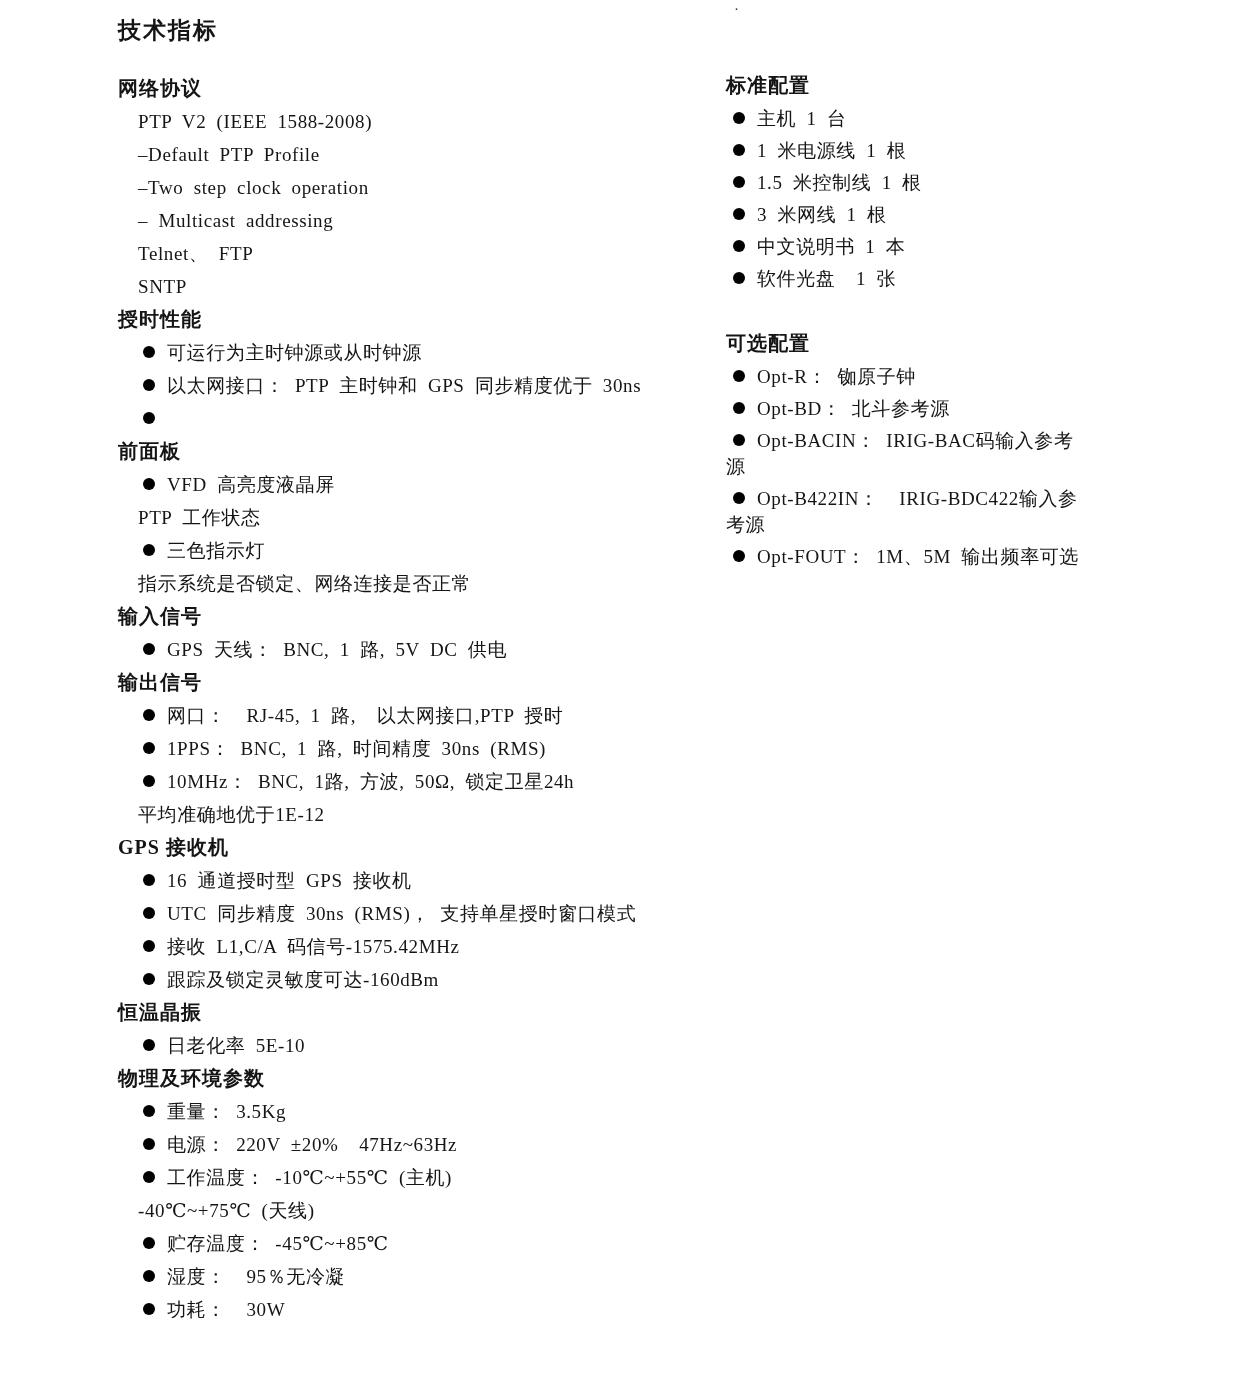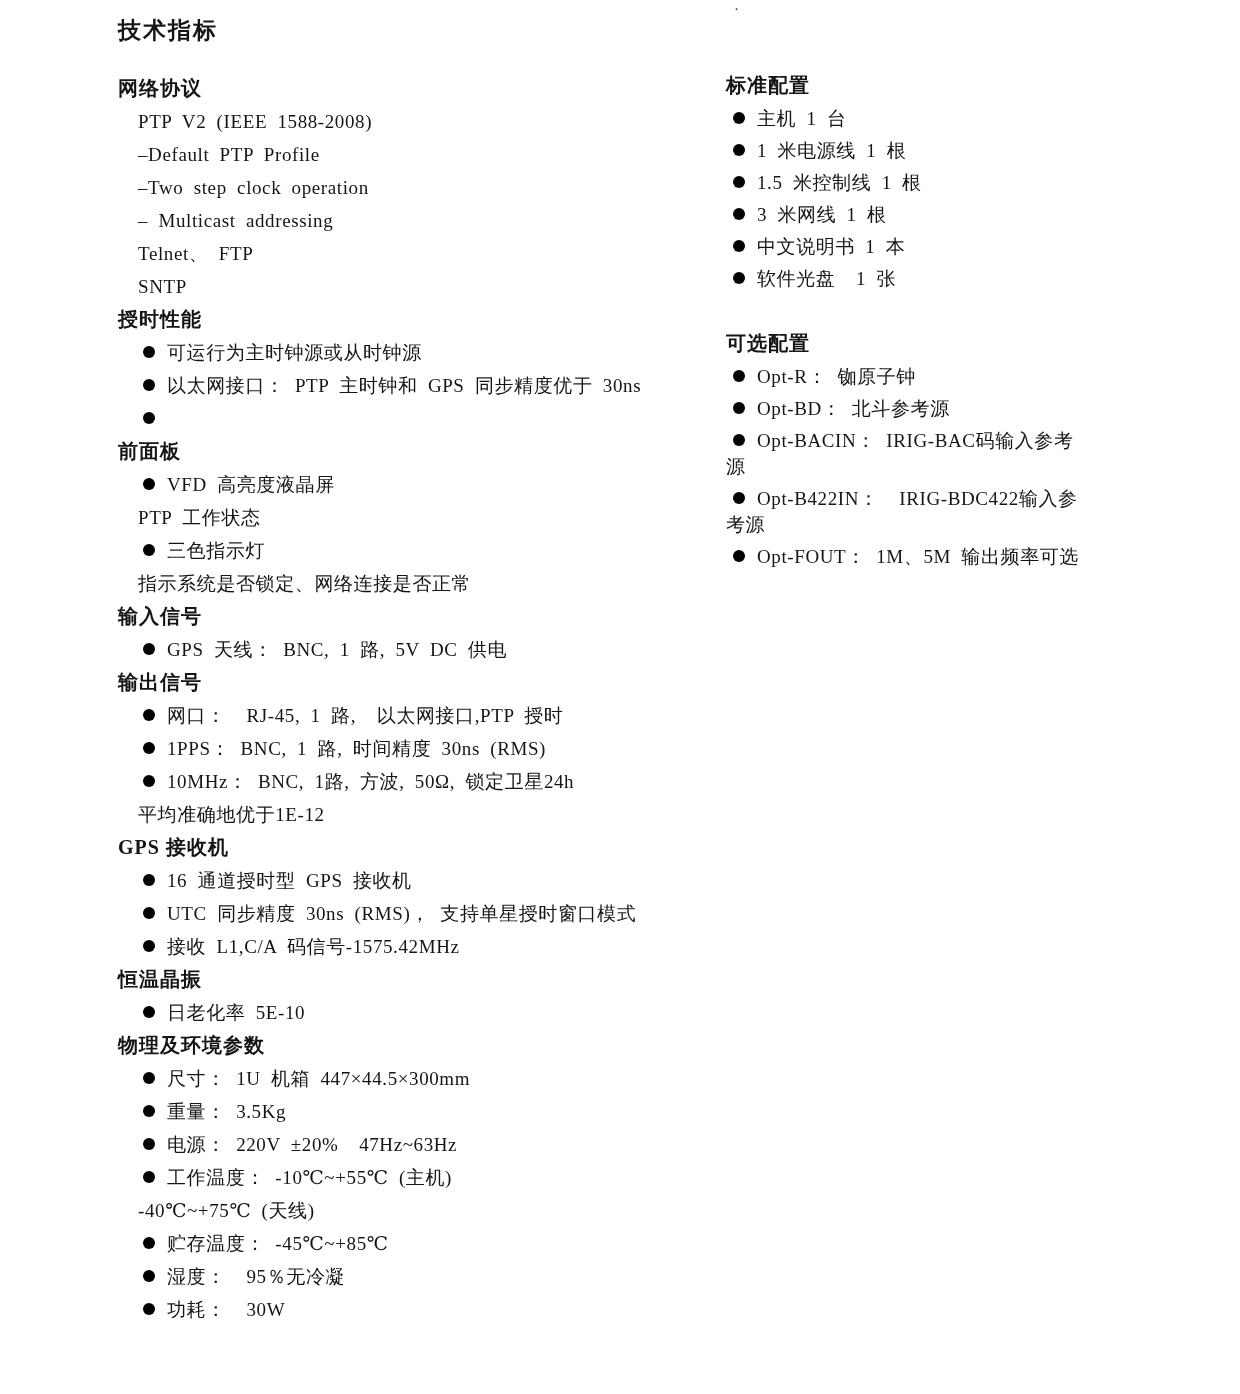--- a/index.html
+++ b/index.html
@@ -76,28 +76,28 @@
           <div class="line bullet"><span class="dot"></span><span class="txt">网口：  RJ-45, 1 路,  以太网接口,PTP 授时</span></div>
           <div class="line bullet"><span class="dot"></span><span class="txt">1PPS： BNC, 1 路, 时间精度 30ns (RMS)</span></div>
           <div class="line bullet"><span class="dot"></span><span class="txt">10MHz： BNC, 1路, 方波, 50Ω, 锁定卫星24h</span></div>
           <div class="line plain"><span class="txt">平均准确地优于1E-12</span></div>
         </div>
         <div class="section">
           <div class="sec-heading">GPS 接收机</div>
           <div class="line bullet"><span class="dot"></span><span class="txt">16 通道授时型 GPS 接收机</span></div>
           <div class="line bullet"><span class="dot"></span><span class="txt">UTC 同步精度 30ns (RMS)， 支持单星授时窗口模式</span></div>
           <div class="line bullet"><span class="dot"></span><span class="txt">接收 L1,C/A 码信号-1575.42MHz</span></div>
+          <div class="line bullet"><span class="dot"></span><span class="txt">跟踪及锁定灵敏度可达-160dBm</span></div>
         </div>
         <div class="section">
           <div class="sec-heading">恒温晶振</div>
           <div class="line bullet"><span class="dot"></span><span class="txt">日老化率 5E-10</span></div>
         </div>
         <div class="section">
           <div class="sec-heading">物理及环境参数</div>
-          <div class="line bullet"><span class="dot"></span><span class="txt">尺寸： 1U 机箱 447×44.5×300mm</span></div>
           <div class="line bullet"><span class="dot"></span><span class="txt">重量： 3.5Kg</span></div>
           <div class="line bullet"><span class="dot"></span><span class="txt">电源： 220V ±20%  47Hz~63Hz</span></div>
           <div class="line bullet"><span class="dot"></span><span class="txt">工作温度： -10℃~+55℃ (主机)</span></div>
           <div class="line plain"><span class="txt">-40℃~+75℃ (天线)</span></div>
           <div class="line bullet"><span class="dot"></span><span class="txt">贮存温度： -45℃~+85℃</span></div>
           <div class="line bullet"><span class="dot"></span><span class="txt">湿度：  95％无冷凝</span></div>
           <div class="line bullet"><span class="dot"></span><span class="txt">功耗：  30W</span></div>
         </div>
       </div>
   </div>

